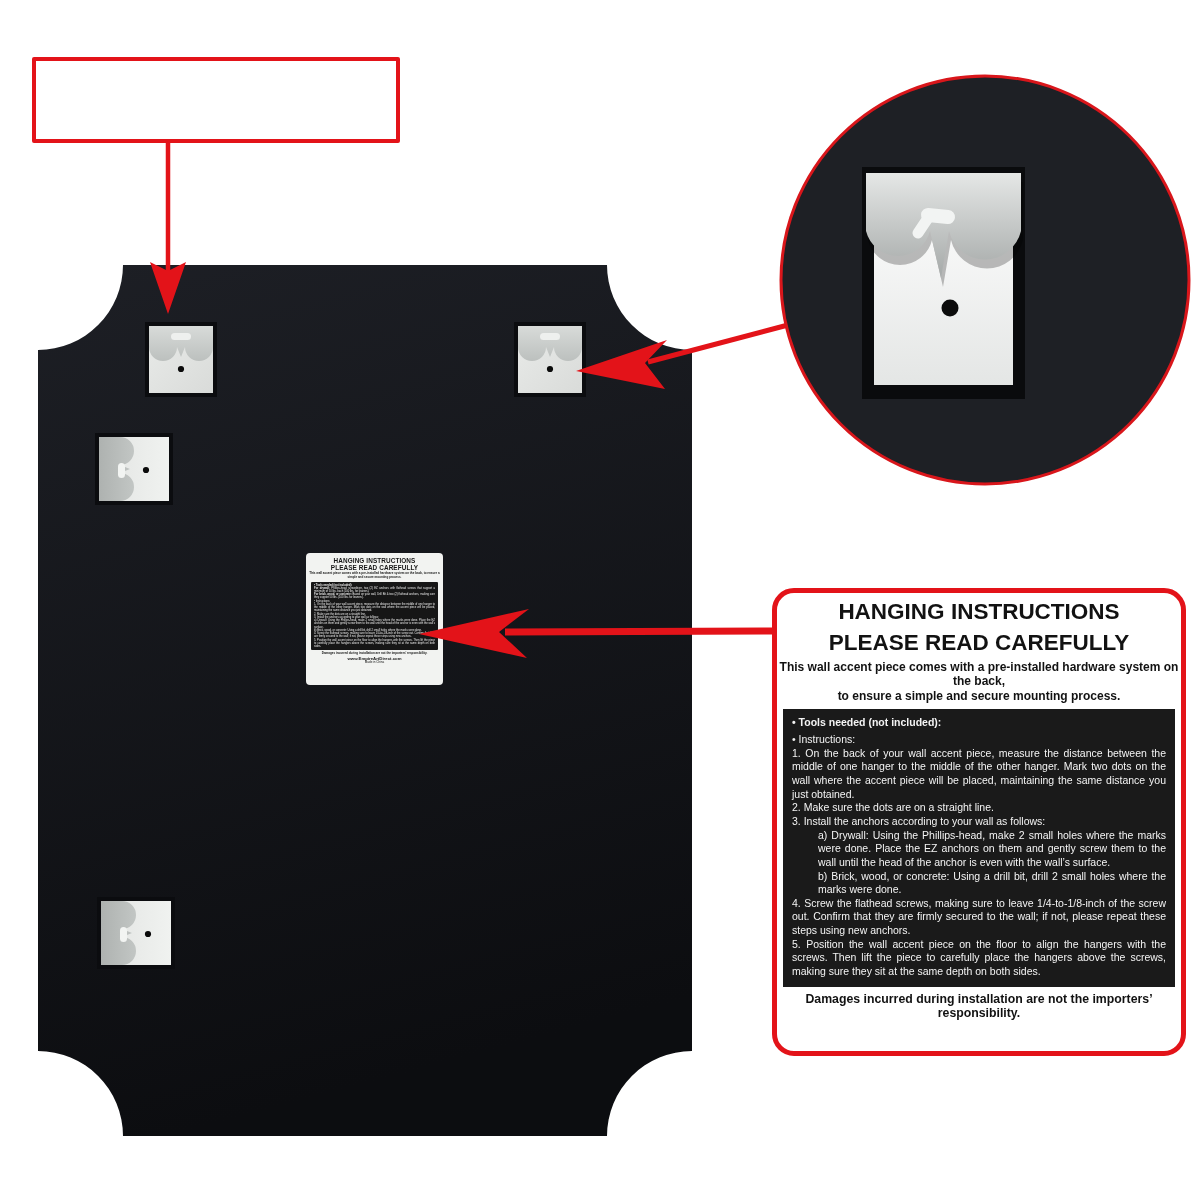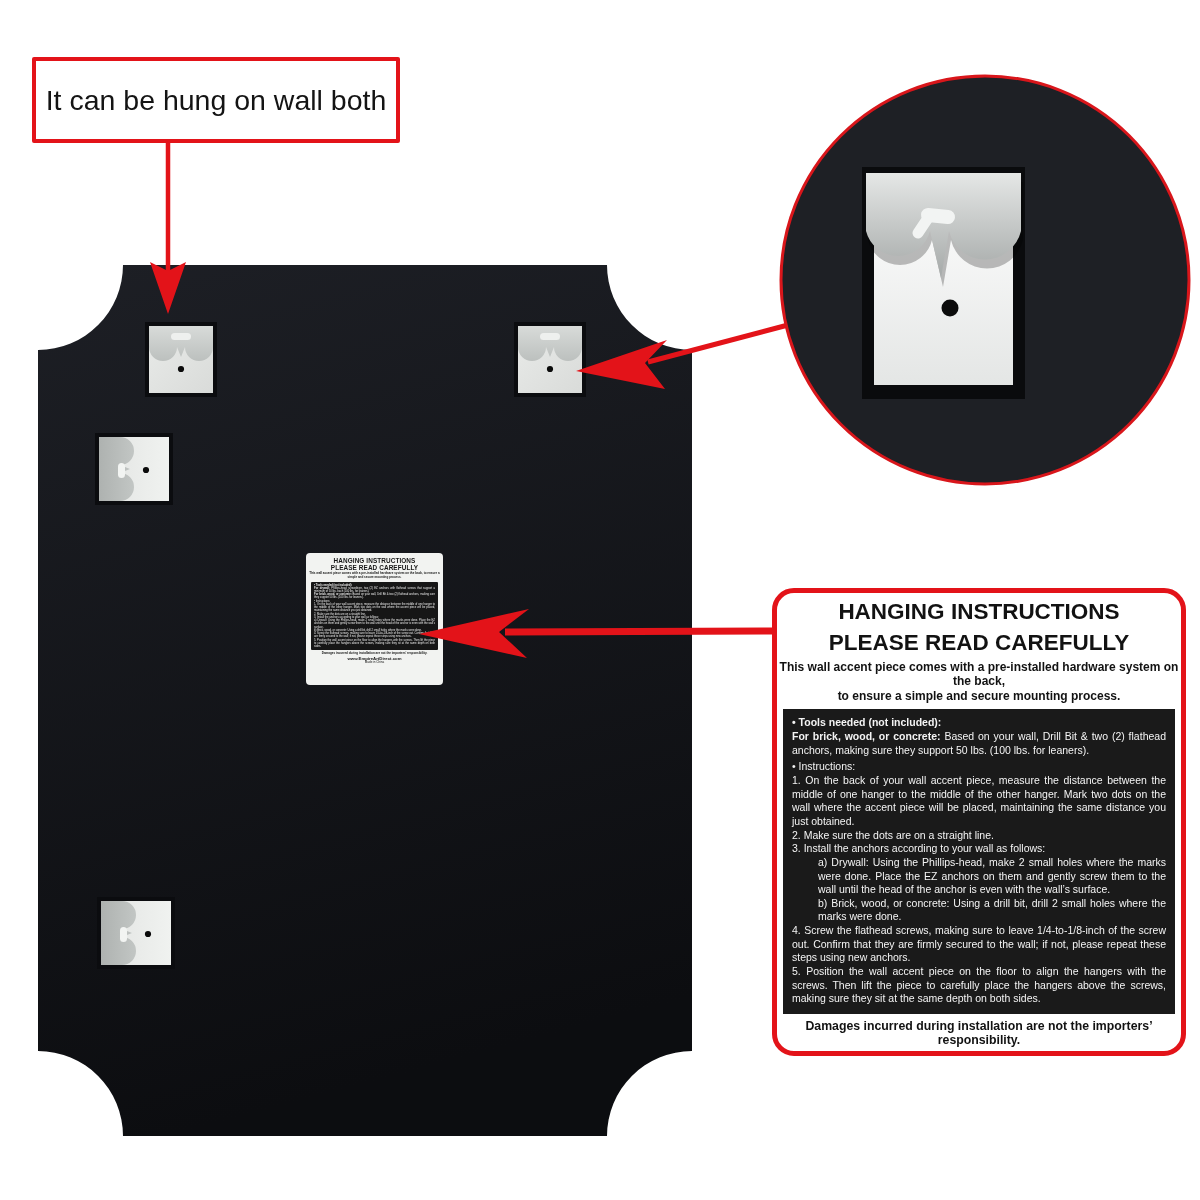--- a/index.html
+++ b/index.html
@@ -75,21 +75,20 @@
   .ip-box .indent{padding-left:26px;}
   .ip-disclaimer{font-weight:bold;font-size:12.3px;text-align:center;margin-top:2px;}
 
   
   #arrows{left:0;top:0;width:1200px;height:1200px;z-index:4;pointer-events:none;}
 </style>
 </head>
 <body>
 
 <div id="callout" class="abs">
-  <div><span>It can be hung on wall both</span></div>
 </div>
 
 <svg id="back-panel" class="abs" width="654" height="871" viewBox="0 0 654 871">
   <defs>
     <linearGradient id="panelGrad" x1="0" y1="0" x2="0.2" y2="1">
       <stop offset="0" stop-color="#1d1f25"></stop>
       <stop offset="1" stop-color="#0c0d10"></stop>
     </linearGradient>
   </defs>
   <path d="M 85,0 H 569 A 85 85 0 0 0 654,85 V 786 A 85 85 0 0 0 569,871 H 85 A 85 85 0 0 0 0,786 V 85 A 85 85 0 0 0 85,0 Z" fill="url(#panelGrad)"></path>
@@ -206,21 +205,20 @@
 </svg>
 
 <div id="instructions-panel" class="abs">
   <div class="ip-title">HANGING INSTRUCTIONS</div>
   <div class="ip-title">PLEASE READ CAREFULLY</div>
   <div class="ip-sub">This wall accent piece comes with a pre-installed hardware system on the back,</div>
   <div class="ip-sub" style="margin-top:0;">to ensure a simple and secure mounting process.</div>
 
   <div class="ip-box">
     <p><span class="b">• Tools needed (not included):</span></p>
-    <p><span class="b">For brick, wood, or concrete:</span><span> Based on your wall, Drill Bit &amp; two (2) flathead anchors, making sure they support 50 lbs. (100 lbs. for leaners).</span></p>
     <p class="sp">• Instructions:</p>
     <p>1. On the back of your wall accent piece, measure the distance between the middle of one hanger to the middle of the other hanger. Mark two dots on the wall where the accent piece will be placed, maintaining the same distance you just obtained.</p>
     <p>2. Make sure the dots are on a straight line.</p>
     <p>3. Install the anchors according to your wall as follows:</p>
     <p class="indent">a) Drywall:  Using the Phillips-head, make 2 small holes where the marks were done. Place the EZ anchors on them and gently screw them to the wall until the head of the anchor is even with the wall’s surface.</p>
     <p class="indent">b) Brick, wood, or concrete: Using a drill bit, drill 2 small holes where the marks were done.</p>
     <p>4. Screw the flathead screws, making sure to leave 1/4-to-1/8-inch of the screw out. Confirm that they are firmly secured to the wall; if not, please repeat these steps using new anchors.</p>
     <p>5. Position the wall accent piece on the floor to align the hangers with the screws. Then lift the piece to carefully place the hangers above the screws, making sure they sit at the same depth on both sides.</p>
   </div>
 

